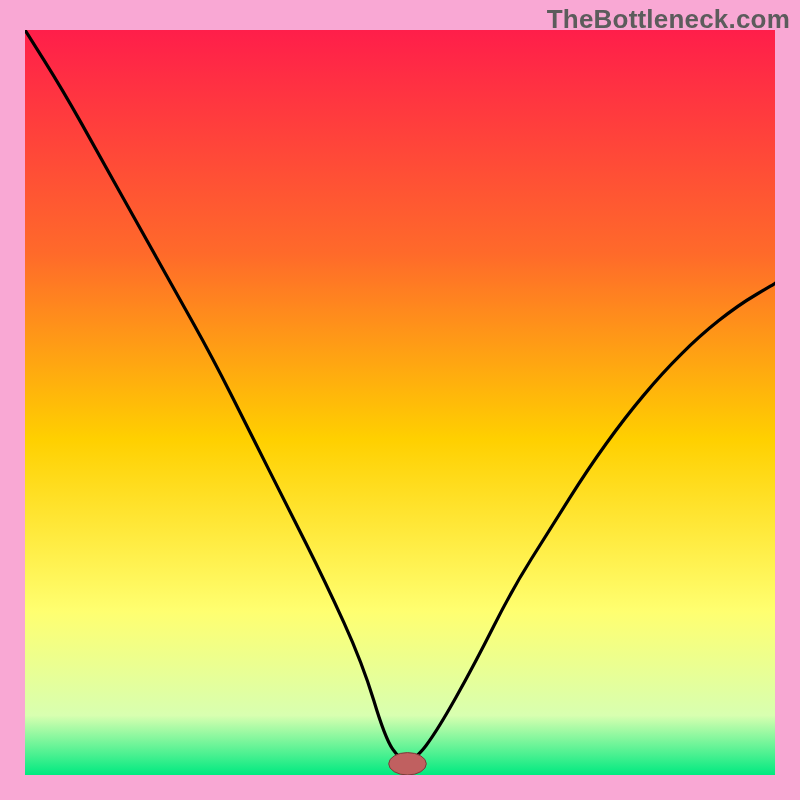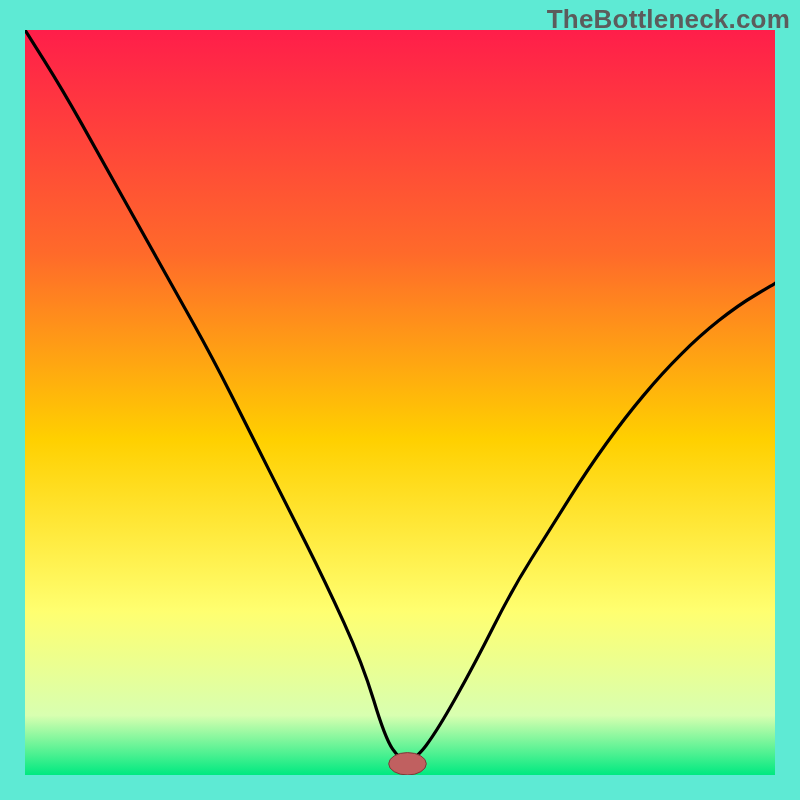--- a/index.html
+++ b/index.html
@@ -7,21 +7,21 @@
     padding: 0;
     width: 800px;
     height: 800px;
     background: #000;
     font-family: Arial, Helvetica, sans-serif;
   }
   .frame {
     position: relative;
     width: 800px;
     height: 800px;
-    background: #5eead4;
+    background: #f9a8d4;
   }
   .attribution {
     position: absolute;
     top: 4px;
     right: 10px;
     color: #5c5c5c;
     font-size: 26px;
     font-weight: 600;
     letter-spacing: 0.2px;
   }

